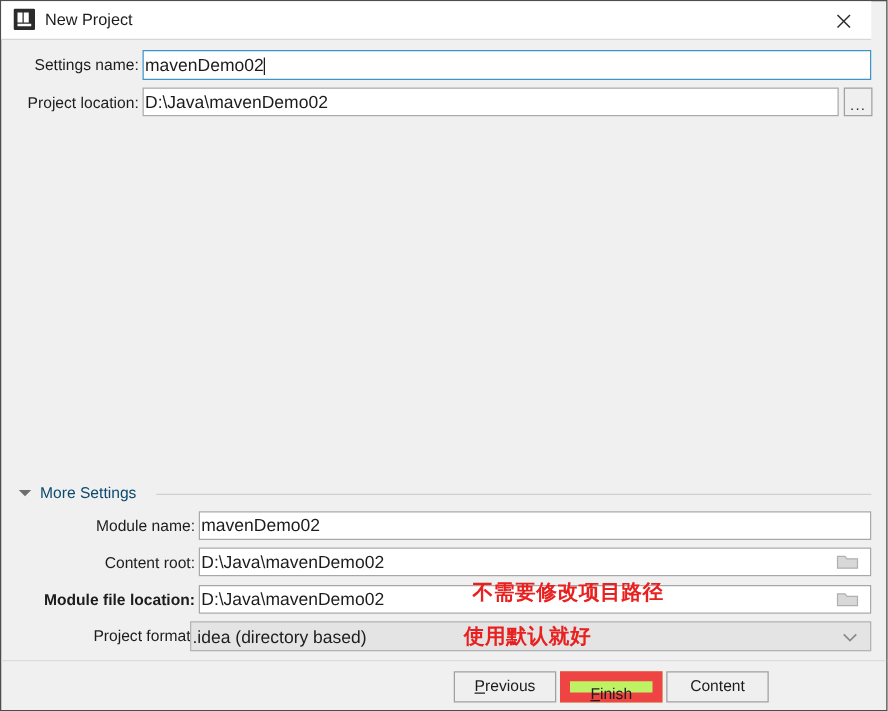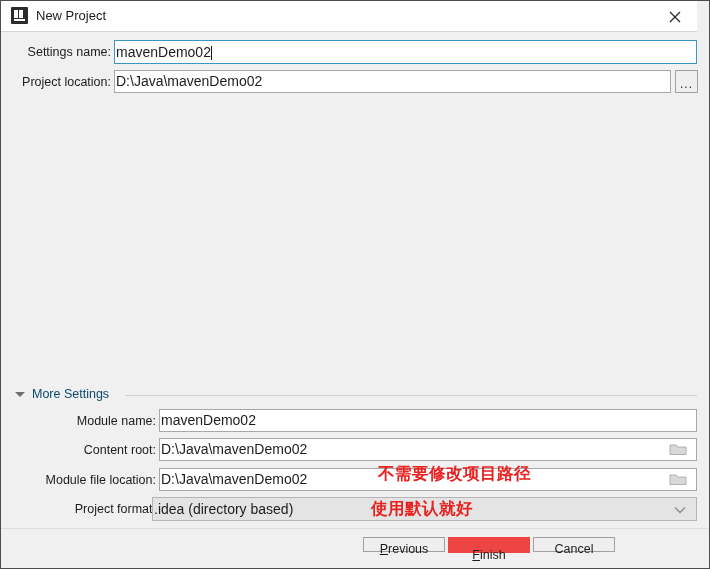--- a/index.html
+++ b/index.html
@@ -180,21 +180,21 @@
   
   #footer-sep {
     position: absolute;
     left: 0; top: 527px;
     width: 708px; height: 1px;
     background: #dcdcdc;
   }
   .btn {
     position: absolute;
     box-sizing: border-box;
-    height: 15px;
+    height: 25px;
     background: #efefef;
     border: 1px solid #a0a0a0;
     font-family: "Liberation Sans", sans-serif;
     font-size: 12.5px;
     color: #1c1c1c;
     text-align: center;
     line-height: 23px;
     cursor: default;
     white-space: nowrap;
   }
@@ -246,21 +246,21 @@
   <div class="field" style="left:158px; top:408px; width:538px; height:23px; line-height:21px;">mavenDemo02</div>
 
   <div class="lbl" style="left:0px; top:442px; width:155px;">Content root:</div>
   <div class="field" style="left:158px; top:437px; width:538px; height:23px; line-height:21px;">D:\Java\mavenDemo02</div>
   <div class="inline-folder" style="left:668px; top:441px; height:16px;">
     <svg width="18" height="14" viewBox="0 0 18 14">
       <path d="M1 3 L7 3 L8.5 5 L17 5 L17 12.5 L1 12.5 Z" fill="#d8d8d8" stroke="#b0b0b0" stroke-width="1"></path>
     </svg>
   </div>
 
-  <div class="lbl" style="left:0px; top:472px; width:155px;">Module file location:</div>
+  <div class="lbl" style="left:0px; top:472px; width:155px;font-weight:bold;">Module file location:</div>
   <div class="field" style="left:158px; top:467px; width:538px; height:23px; line-height:21px;">D:\Java\mavenDemo02</div>
   <div class="inline-folder" style="left:668px; top:471px; height:16px;">
     <svg width="18" height="14" viewBox="0 0 18 14">
       <path d="M1 3 L7 3 L8.5 5 L17 5 L17 12.5 L1 12.5 Z" fill="#d8d8d8" stroke="#b0b0b0" stroke-width="1"></path>
     </svg>
   </div>
 
   <div class="lbl" style="left:0px; top:501px; width:155px;">Project format:</div>
   <div class="field gray" style="left:151px; top:496px; width:545px; height:24px; line-height:22px;">.idea (directory based)</div>
   <div class="inline-chevron" style="left:672px; top:503px; height:12px;">
@@ -271,16 +271,16 @@
 
   <div class="annot" style="left:377px; top:462px;">不需要修改项目路径</div>
   <div class="annot" style="left:370px; top:497px;">使用默认就好</div>
 
   <div id="footer-sep"></div>
 
   <div class="btn" style="left:362px; top:536px; width:82px;"><u>P</u><span>revious</span></div>
 
   <div class="btn default" style="left:447px; top:536px; width:82px;"><u>F</u><span>inish</span></div>
 
-  <div class="btn" style="left:532px; top:536px; width:82px;">Cancel</div>
+  <div class="btn" style="left:532px; top:536px; width:82px;">Content</div>
 
 
 </div>
 
 </body></html>

